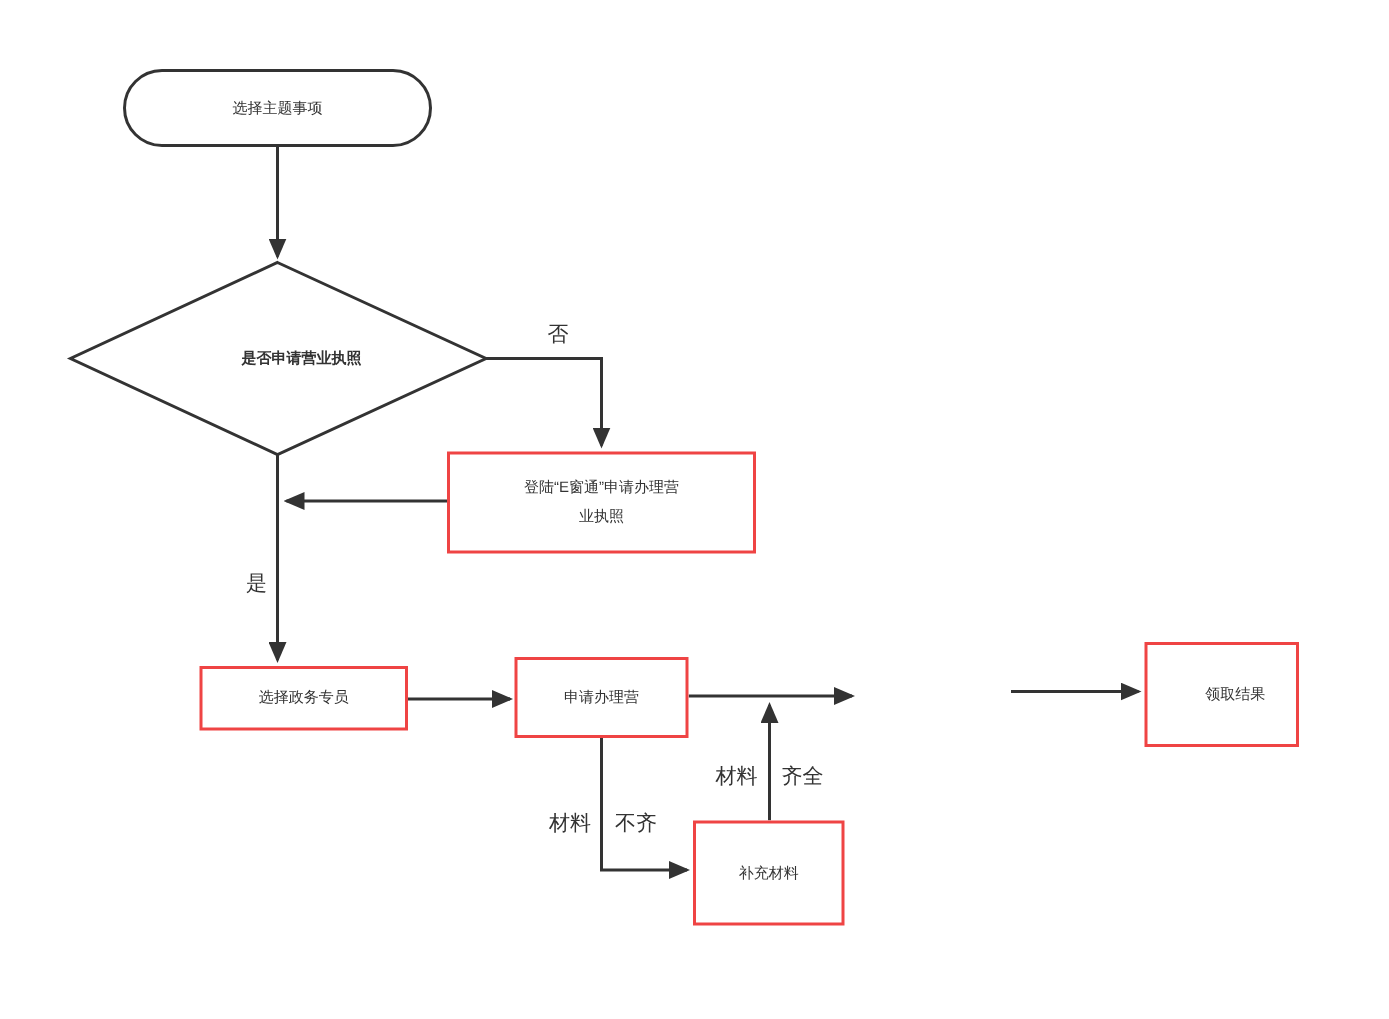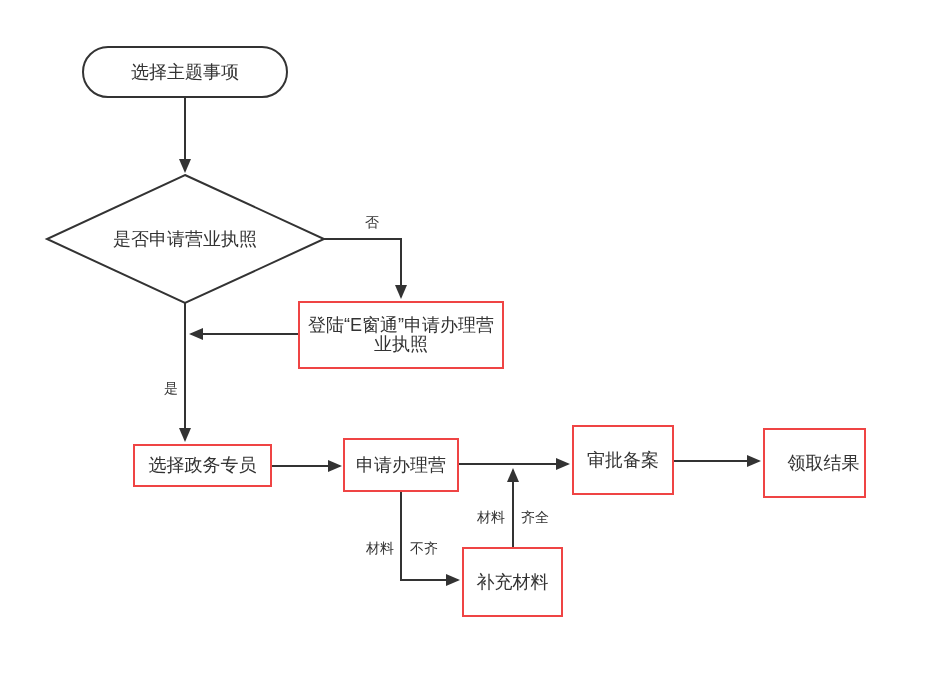--- a/index.html
+++ b/index.html
@@ -25,21 +25,21 @@
     width: 926px;
     height: 679px;
   }
   .node {
     position: absolute;
     box-sizing: border-box;
     display: flex;
     align-items: center;
     justify-content: center;
     text-align: center;
-    font-size: 18px;
+    font-size: 10px;
     line-height: 19px;
     color: #333333;
     background: #ffffff;
   }
   .rect-node {
     border: 2px solid #ef4444;
   }
   .stadium-node {
     border: 2px solid #333333;
     border-radius: 26px;
@@ -92,40 +92,37 @@
 
     <path d="M513,547 L513,470" fill="none" stroke="#333333" stroke-width="2" marker-end="url(#arrow)"></path>
 
     <polygon points="185,175 324,239 185,303 47,239" fill="#ffffff" stroke="#333333" stroke-width="2"></polygon>
   </svg>
 
   <div class="node stadium-node" style="left:82px; top:46px; width:206px; height:52px;">
     <span>选择主题事项</span>
   </div>
 
-  <div class="node diamond-text" style="left:90px; top:229px; width:190px; height:20px;">
+  <div class="node diamond-text" style="left:106px; top:229px; width:190px; height:20px;font-weight:bold;">
     <span>是否申请营业执照</span>
   </div>
 
   <div class="node rect-node pre-wrap" style="left:298px; top:301px; width:206px; height:68px;">
     <span class="pre-wrap">登陆“E窗通”申请办理营
 业执照</span>
   </div>
 
   <div class="node rect-node" style="left:109px; top:444px; width:139px; height:43px;margin-left:24px;">
     <span>选择政务专员</span>
   </div>
 
   <div class="node rect-node" style="left:343px; top:438px; width:116px; height:54px;">
     <span>申请办理营</span>
   </div>
 
-  <div class="node rect-node" style="left:572px; top:425px; width:102px; height:70px;">
-    <span>审批备案</span>
-  </div>
 
   <div class="node rect-node" style="left:763px; top:428px; width:103px; height:70px;padding-left:18px;">
     <span>领取结果</span>
   </div>
 
   <div class="node rect-node" style="left:462px; top:547px; width:101px; height:70px;">
     <span>补充材料</span>
   </div>
 
   <div class="edge-label" style="left:358px; top:214px; width:28px;">否</div>

